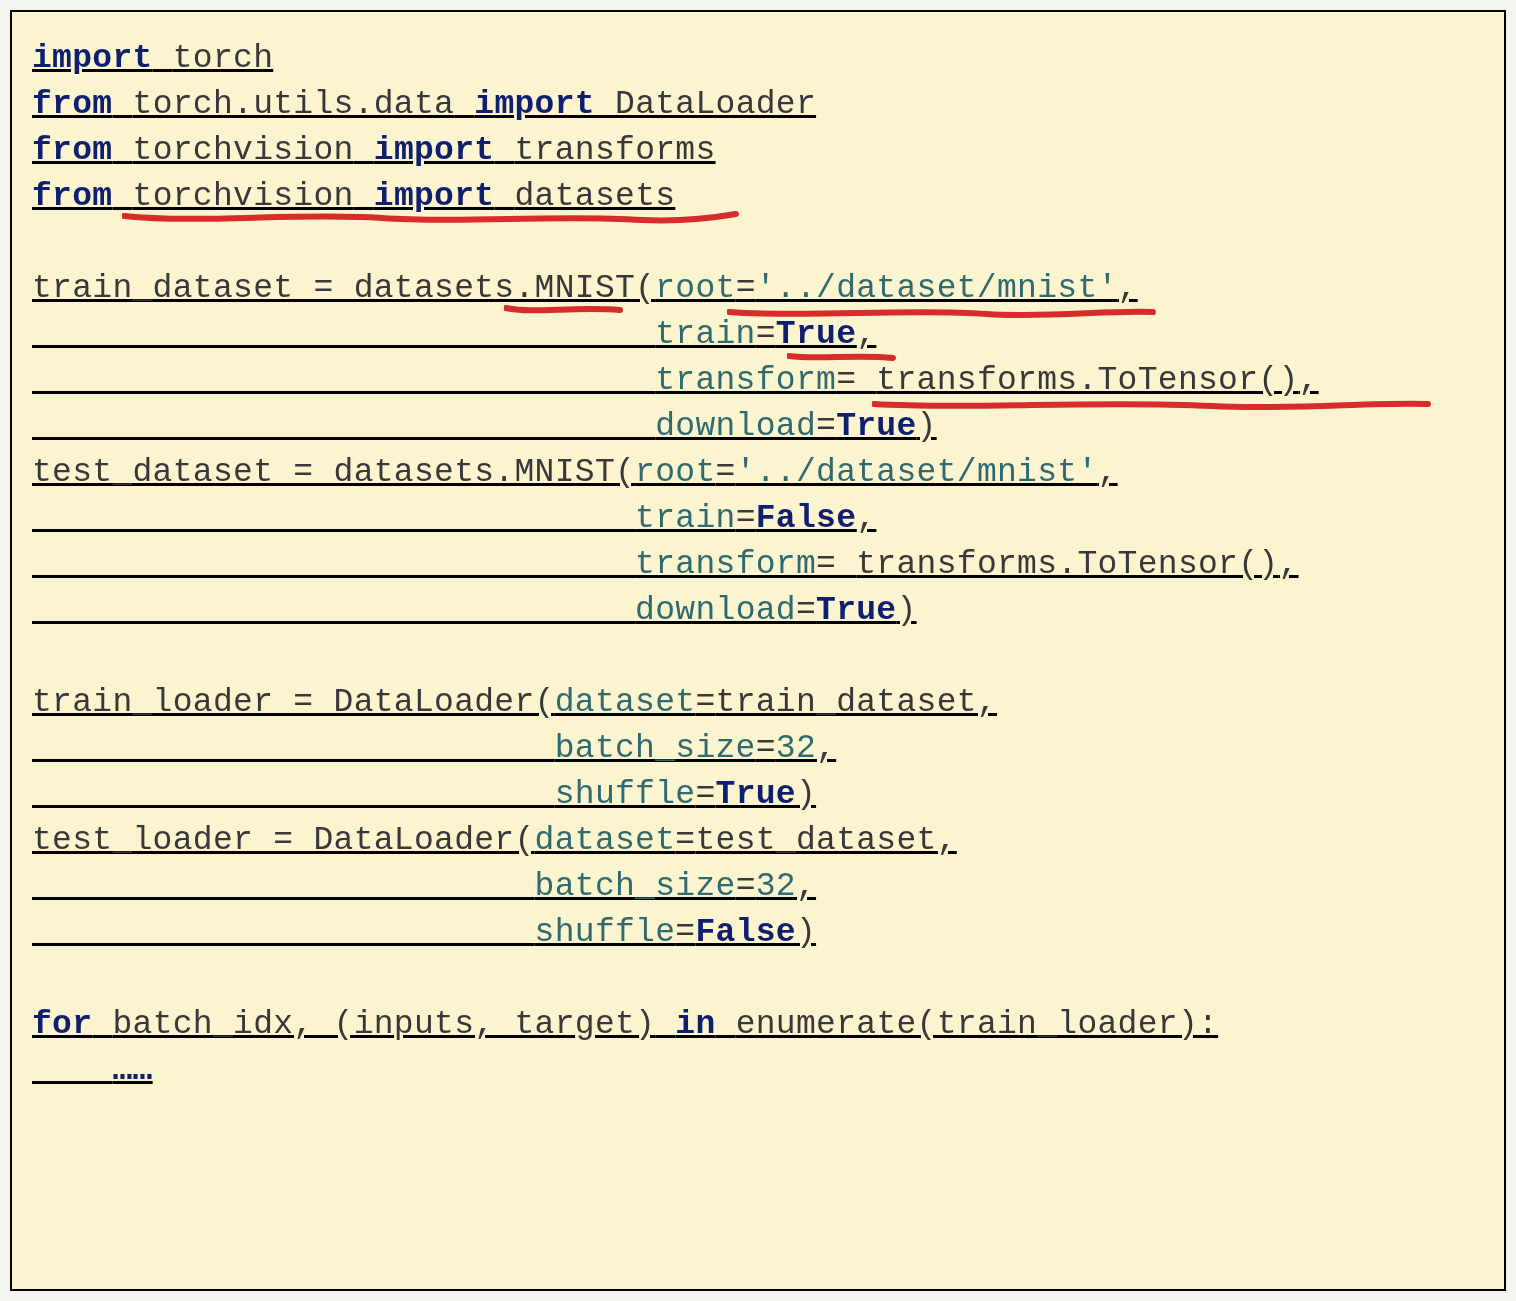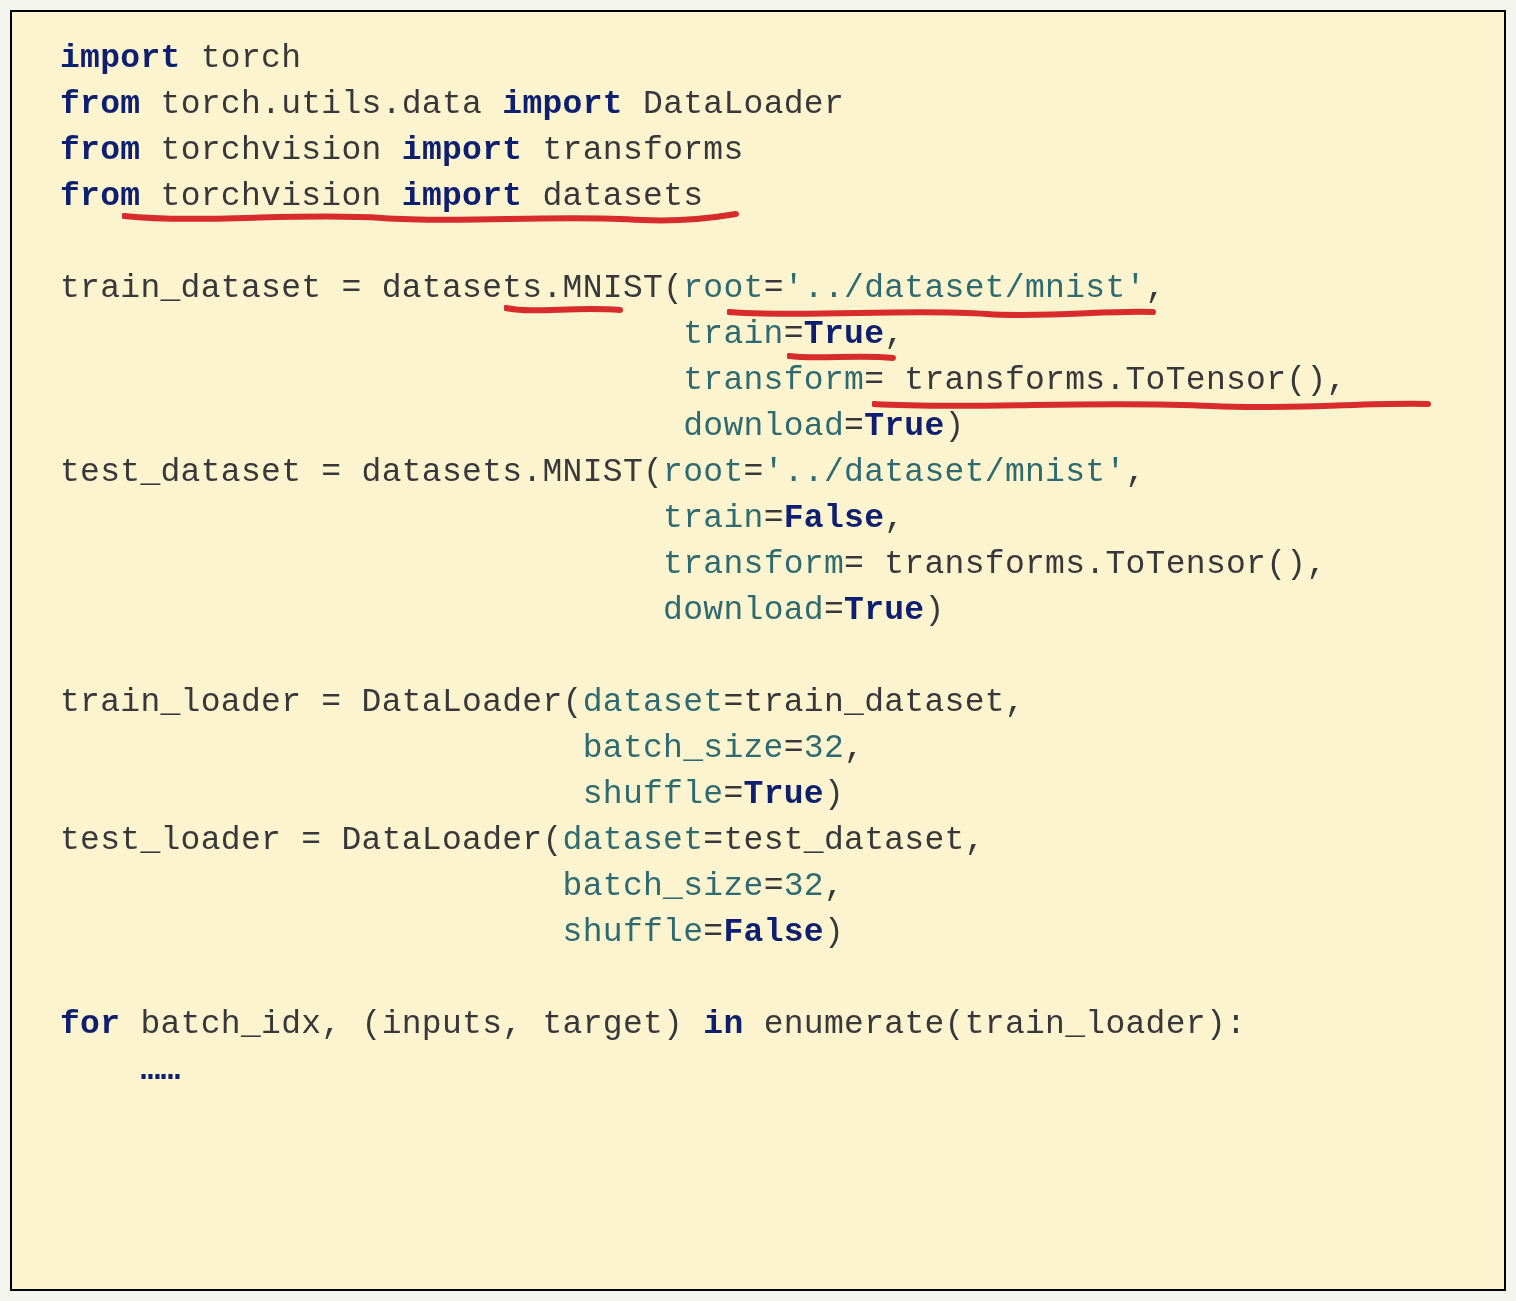--- a/index.html
+++ b/index.html
@@ -11,21 +11,22 @@
     padding:10px;
     font-family:"Courier New",monospace;
   }
   .code-box{
     position:relative;
     width:1496px;
     height:1281px;
     background:#fcf4cf;
     border:2px solid #000;
     box-sizing:border-box;
-    padding:24px 48px;
+    padding:24px 20px;
+    text-decoration:underline;
   }
   pre{
     margin:0;
     font-family:"Courier New",monospace;
     font-size:33px;
     line-height:46px;
     color:#38383a;
     white-space:pre;
     letter-spacing:0.3px;
   }

